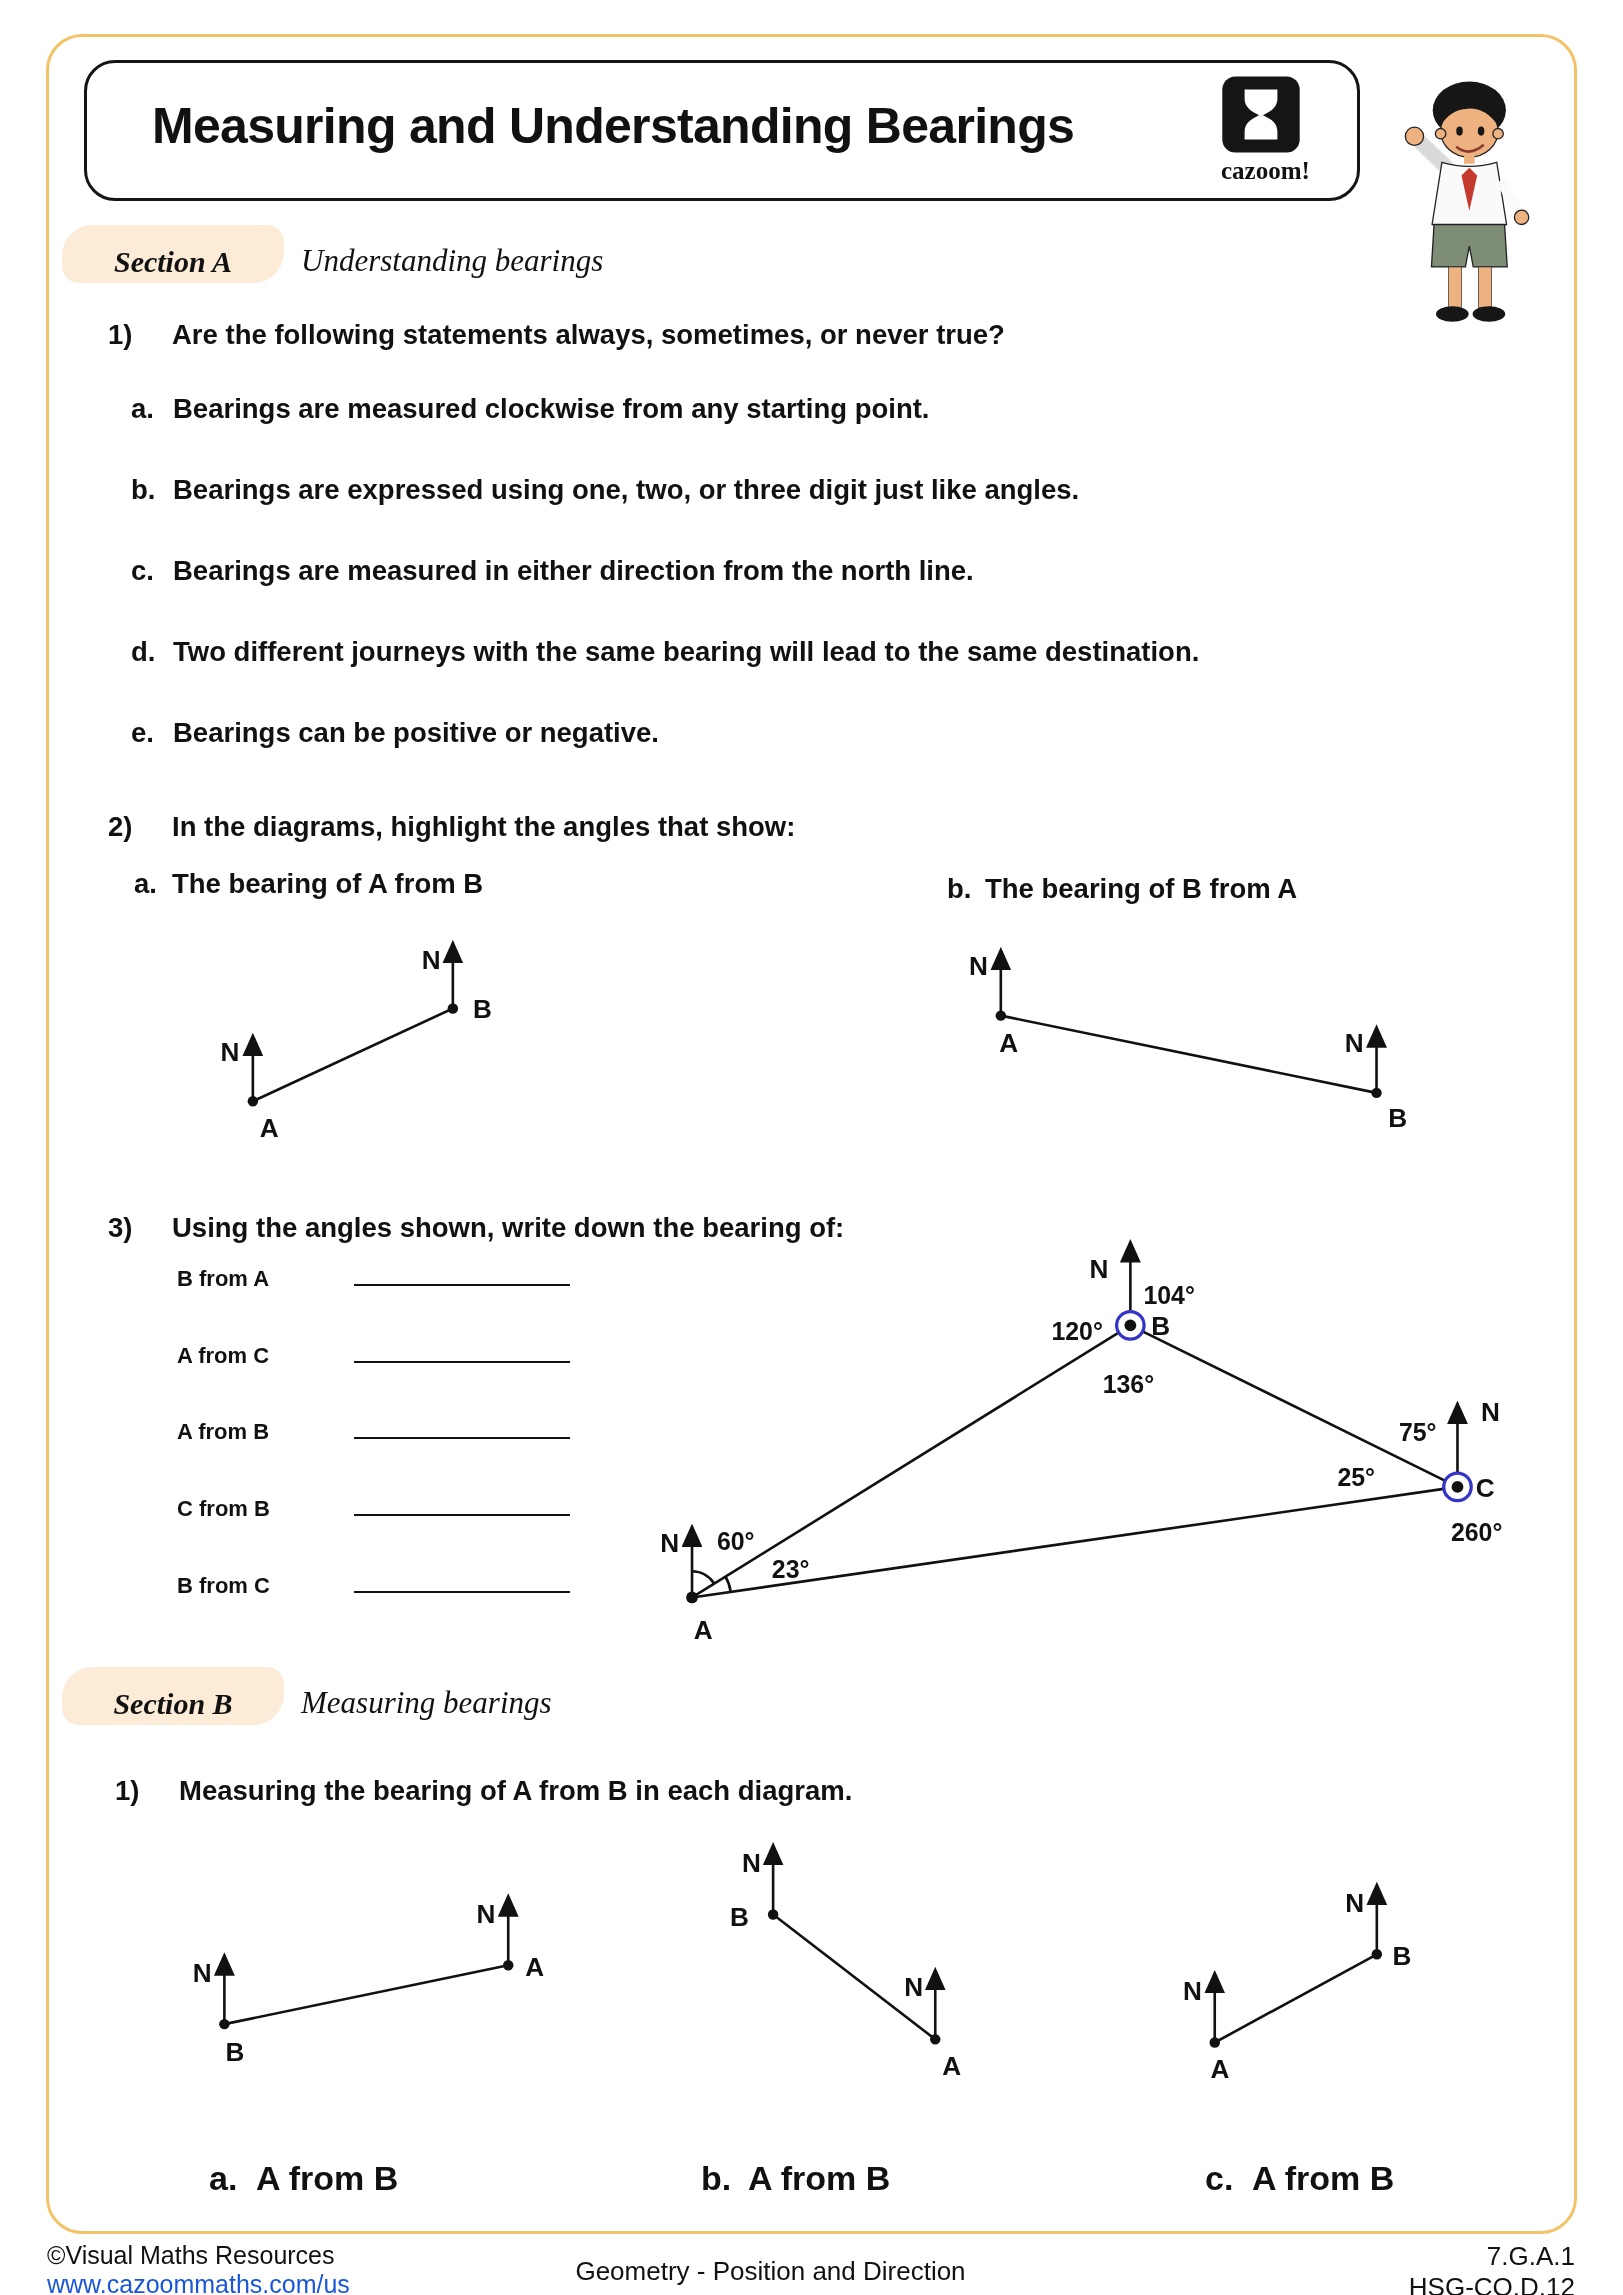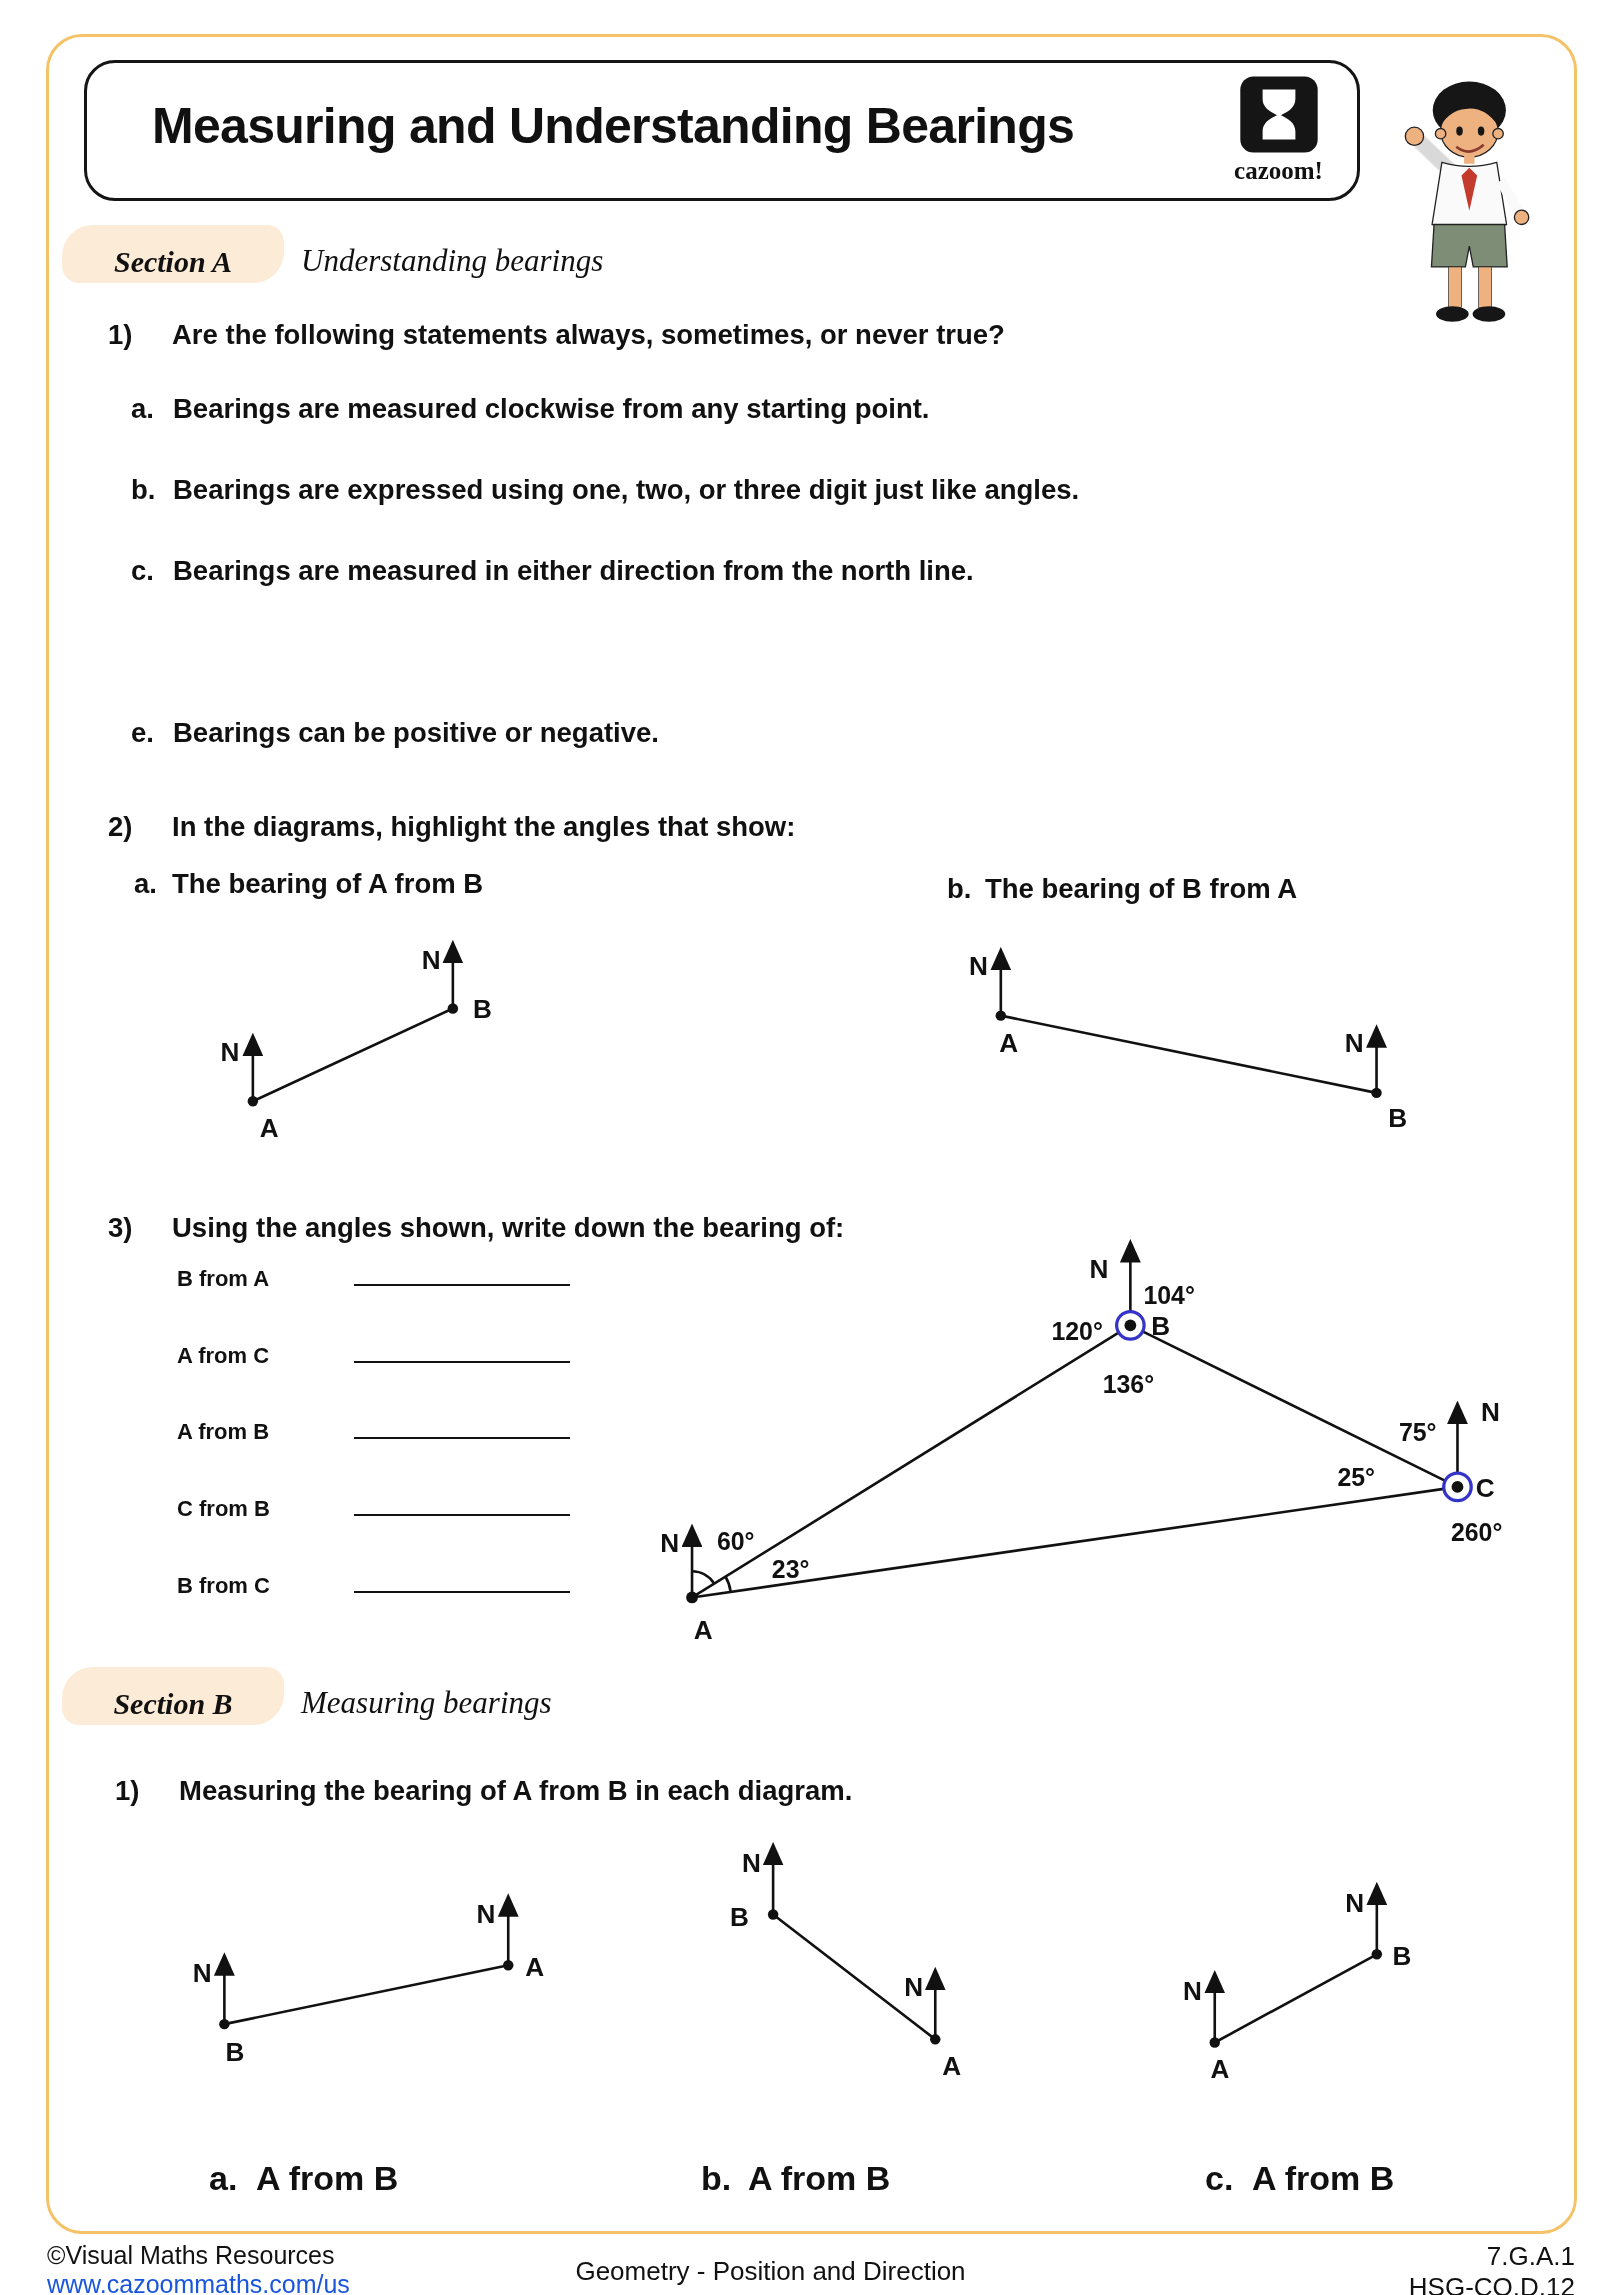--- a/index.html
+++ b/index.html
@@ -4,21 +4,21 @@
 <style>
   * { margin:0; padding:0; box-sizing:border-box; }
   html,body { background:#ffffff; }
   body { font-family:"Liberation Sans", sans-serif; color:#111; }
   .page { position:relative; width:1623px; height:2295px; background:#fff; overflow:hidden;padding-left:48px; }
   .page-border { position:absolute; left:46px; top:34px; width:1531px; height:2200px;
                  border:3.3px solid #f4c368; border-radius:36px; }
   .header-box { position:absolute; left:84px; top:60px; width:1276px; height:141px;
                 border:3.3px solid #151515; border-radius:31px; background:#fff; }
   .title { position:absolute; left:65px; top:34px; font-size:50px; font-weight:700; letter-spacing:-0.7px; white-space:nowrap; }
-  .logo { position:absolute; right:21px; top:11.8px; width:115px; text-align:center; }
+  .logo { position:absolute; right:21px; top:11.8px; width:115px; }
   .logo-text { font-family:"Liberation Serif", serif; font-weight:700; font-size:25px; margin-top:1.3px; }
   .band { position:absolute; left:62px; width:222px; height:58px; background:#fcebd7;
           border-radius:31px 17px 31px 17px; text-align:center; line-height:73px;
           font-family:"Liberation Serif", serif; font-style:italic; font-weight:700; font-size:30px; }
   .band-sub { position:absolute; left:301px; font-family:"Liberation Serif", serif;
               font-style:italic; font-size:31px; }
   .q-head { position:absolute; font-size:27.5px; font-weight:700; white-space:nowrap; }
   .q-num { display:inline-block; width:64px; }
   .statement { position:absolute; left:131px; font-size:27.5px; font-weight:700; white-space:nowrap; }
   .st-letter { display:inline-block; width:42px; }
@@ -93,20 +93,23 @@
 
   <div class="statement" style="top:393px;">
     <span class="st-letter">a.</span><span>Bearings are measured clockwise from any starting point.</span>
   </div>
   <div class="statement" style="top:474px;">
     <span class="st-letter">b.</span><span>Bearings are expressed using one, two, or three digit just like angles.</span>
   </div>
   <div class="statement" style="top:555px;">
     <span class="st-letter">c.</span><span>Bearings are measured in either direction from the north line.</span>
   </div>
+  <div class="statement" style="top:636px;">
+    <span class="st-letter">d.</span><span>Two different journeys with the same bearing will lead to the same destination.</span>
+  </div>
   <div class="statement" style="top:717px;">
     <span class="st-letter">e.</span><span>Bearings can be positive or negative.</span>
   </div>
 
   <div class="q-head" style="left:108px; top:811px;">
     <span class="q-num">2)</span><span>In the diagrams, highlight the angles that show:</span>
   </div>
   <div class="part" style="left:134px; top:868px;">
     <span class="part-letter">a.</span><span>The bearing of A from B</span>
   </div>

